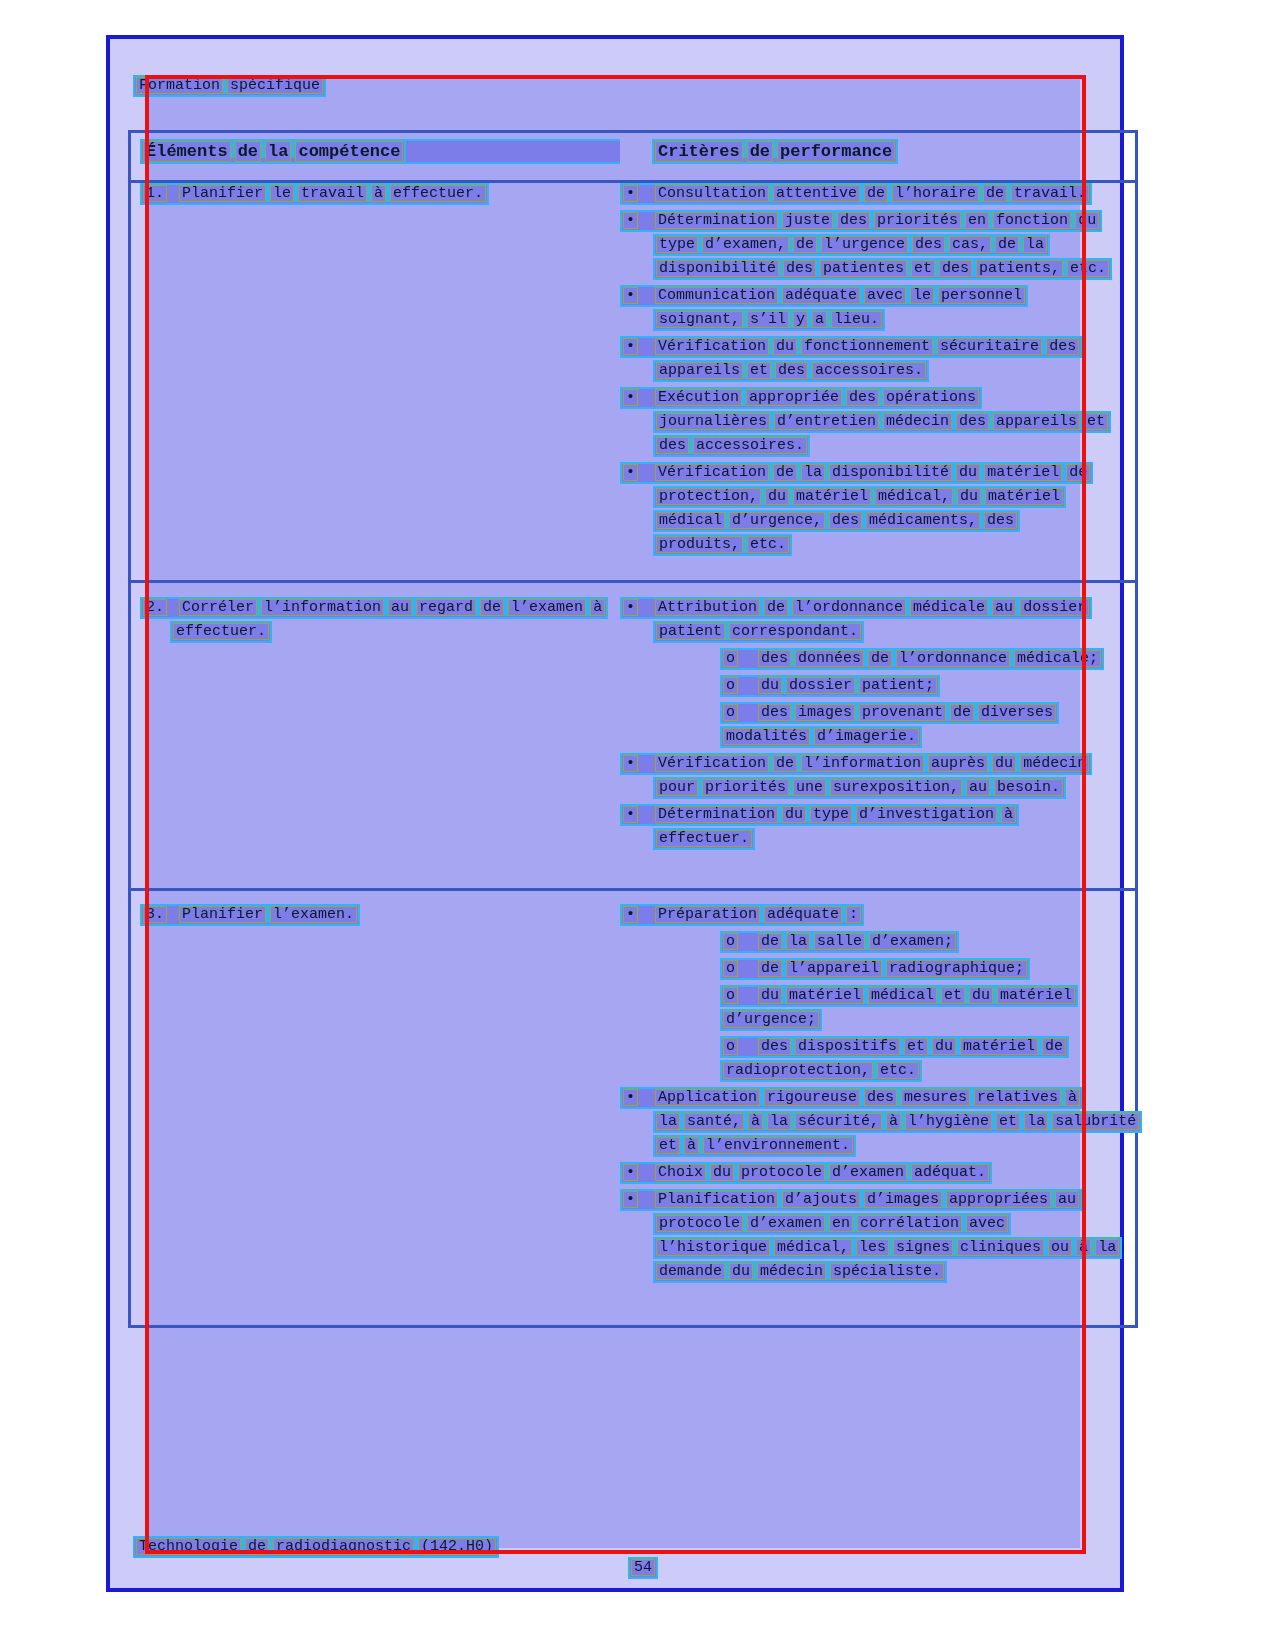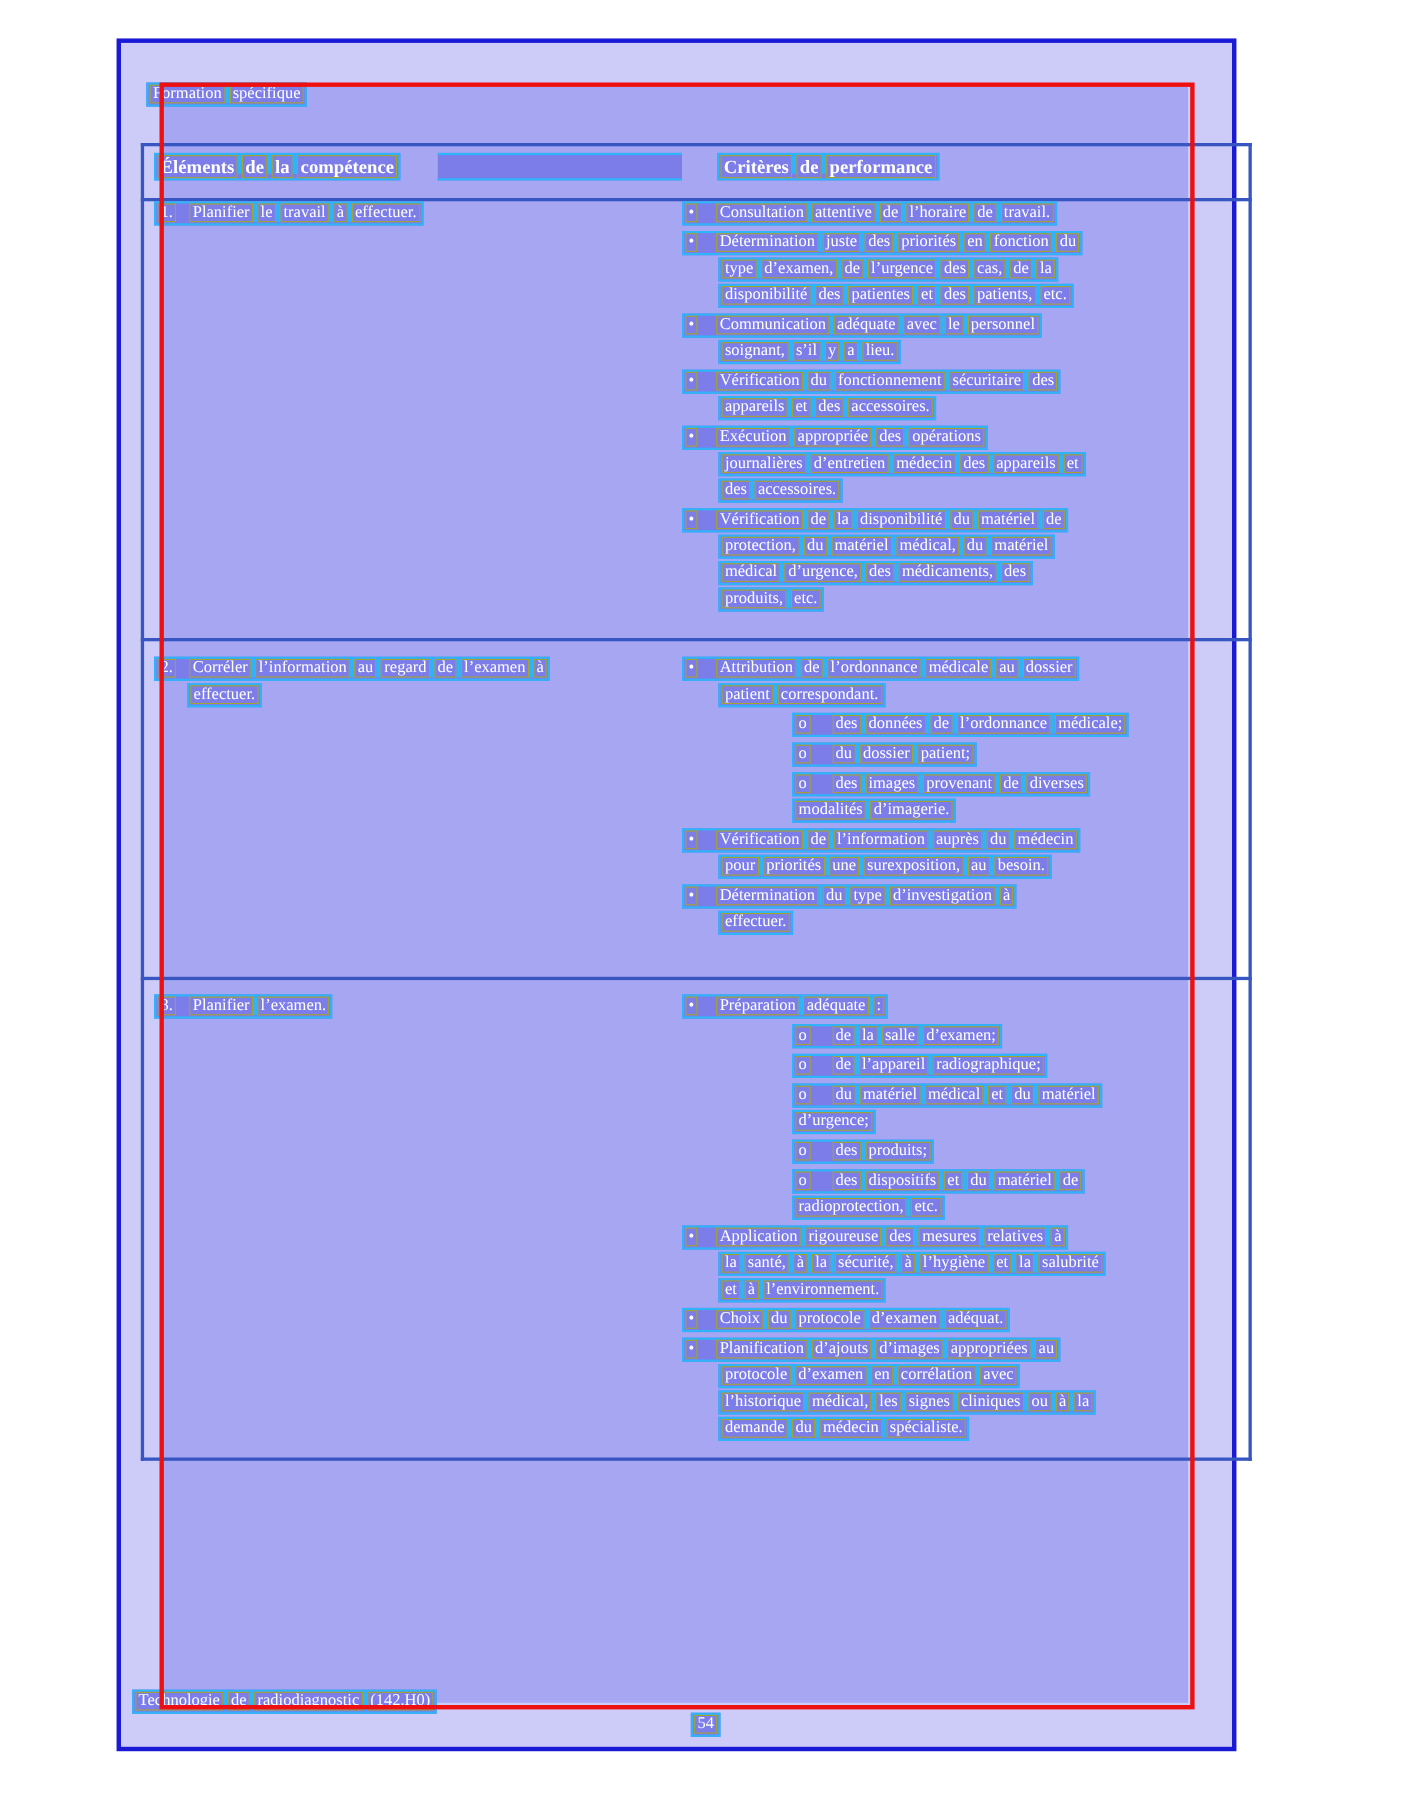--- a/index.html
+++ b/index.html
@@ -1,17 +1,17 @@
 <!DOCTYPE html>
 <html><head>
 <meta charset="utf-8">
 <style>
   html,body{margin:0;padding:0;background:#ffffff;}
   .canvas{position:relative;width:1275px;height:1651px;background:#ffffff;overflow:hidden;
-          font-family:Liberation Serif, serif;color:#ffffff;}
+          font-family:Liberation Mono, monospace;color:#0f172a;}
   
   .page{position:absolute;left:106px;top:35px;width:1010px;height:1549px;
         background:#cdccf8;border:4px solid #1a1ad6;z-index:0;}
   
   .region-overlay{position:absolute;left:149px;top:79px;width:931px;height:1469px;
         background:rgba(80,80,230,0.30);z-index:1;}
   
   .trule{position:absolute;background:#3756c2;z-index:2;}
   
   .region-box{position:absolute;left:145px;top:75px;width:933px;height:1471px;
@@ -93,30 +93,29 @@
     </div>
   <div class="cell" style="left:140px;top:904px;width:470px;">
       <div class="tl"><span class="lb"><span class="w">3.</span><span class="tab" style="width: 12px;"></span><span class="w">Planifier</span><span class="sp"></span><span class="w">l’examen.</span></span></div>
     </div>
   <div class="cell" style="left:620px;top:904px;width:530px;">
       <div class="tl plast"><span class="lb"><span class="w">•</span><span class="tab" style="width: 17px;"></span><span class="w">Préparation</span><span class="sp"></span><span class="w">adéquate</span><span class="sp"></span><span class="w">:</span></span></div>
       <div class="tl sub1 plast"><span class="lb"><span class="w">o</span><span class="tab" style="width: 20px;"></span><span class="w">de</span><span class="sp"></span><span class="w">la</span><span class="sp"></span><span class="w">salle</span><span class="sp"></span><span class="w">d’examen;</span></span></div>
       <div class="tl sub1 plast"><span class="lb"><span class="w">o</span><span class="tab" style="width: 20px;"></span><span class="w">de</span><span class="sp"></span><span class="w">l’appareil</span><span class="sp"></span><span class="w">radiographique;</span></span></div>
       <div class="tl sub1"><span class="lb"><span class="w">o</span><span class="tab" style="width: 20px;"></span><span class="w">du</span><span class="sp"></span><span class="w">matériel</span><span class="sp"></span><span class="w">médical</span><span class="sp"></span><span class="w">et</span><span class="sp"></span><span class="w">du</span><span class="sp"></span><span class="w">matériel</span></span></div>
       <div class="tl subcont plast"><span class="lb"><span class="w">d’urgence;</span></span></div>
-      <div class="tl sub1 plast"><span class="lb"><span class="w">o</span><span class="tab" style="width: 20px;"></span><span class="w">des</span><span class="sp"></span><span class="w">produits;</span></span></div>
       <div class="tl sub1"><span class="lb"><span class="w">o</span><span class="tab" style="width: 20px;"></span><span class="w">des</span><span class="sp"></span><span class="w">dispositifs</span><span class="sp"></span><span class="w">et</span><span class="sp"></span><span class="w">du</span><span class="sp"></span><span class="w">matériel</span><span class="sp"></span><span class="w">de</span></span></div>
       <div class="tl subcont plast"><span class="lb"><span class="w">radioprotection,</span><span class="sp"></span><span class="w">etc.</span></span></div>
       <div class="tl"><span class="lb"><span class="w">•</span><span class="tab" style="width: 17px;"></span><span class="w">Application</span><span class="sp"></span><span class="w">rigoureuse</span><span class="sp"></span><span class="w">des</span><span class="sp"></span><span class="w">mesures</span><span class="sp"></span><span class="w">relatives</span><span class="sp"></span><span class="w">à</span></span></div>
       <div class="tl cont2"><span class="lb"><span class="w">la</span><span class="sp"></span><span class="w">santé,</span><span class="sp"></span><span class="w">à</span><span class="sp"></span><span class="w">la</span><span class="sp"></span><span class="w">sécurité,</span><span class="sp"></span><span class="w">à</span><span class="sp"></span><span class="w">l’hygiène</span><span class="sp"></span><span class="w">et</span><span class="sp"></span><span class="w">la</span><span class="sp"></span><span class="w">salubrité</span></span></div>
       <div class="tl cont2 plast"><span class="lb"><span class="w">et</span><span class="sp"></span><span class="w">à</span><span class="sp"></span><span class="w">l’environnement.</span></span></div>
       <div class="tl plast"><span class="lb"><span class="w">•</span><span class="tab" style="width: 17px;"></span><span class="w">Choix</span><span class="sp"></span><span class="w">du</span><span class="sp"></span><span class="w">protocole</span><span class="sp"></span><span class="w">d’examen</span><span class="sp"></span><span class="w">adéquat.</span></span></div>
       <div class="tl"><span class="lb"><span class="w">•</span><span class="tab" style="width: 17px;"></span><span class="w">Planification</span><span class="sp"></span><span class="w">d’ajouts</span><span class="sp"></span><span class="w">d’images</span><span class="sp"></span><span class="w">appropriées</span><span class="sp"></span><span class="w">au</span></span></div>
       <div class="tl cont2"><span class="lb"><span class="w">protocole</span><span class="sp"></span><span class="w">d’examen</span><span class="sp"></span><span class="w">en</span><span class="sp"></span><span class="w">corrélation</span><span class="sp"></span><span class="w">avec</span></span></div>
       <div class="tl cont2"><span class="lb"><span class="w">l’historique</span><span class="sp"></span><span class="w">médical,</span><span class="sp"></span><span class="w">les</span><span class="sp"></span><span class="w">signes</span><span class="sp"></span><span class="w">cliniques</span><span class="sp"></span><span class="w">ou</span><span class="sp"></span><span class="w">à</span><span class="sp"></span><span class="w">la</span></span></div>
       <div class="tl cont2 plast"><span class="lb"><span class="w">demande</span><span class="sp"></span><span class="w">du</span><span class="sp"></span><span class="w">médecin</span><span class="sp"></span><span class="w">spécialiste.</span></span></div>
     </div>
 
-  <div class="tl abs" style="left:120px;top:1536px;border-radius:10px;"><span class="lb"><span class="w">Technologie</span><span class="sp"></span><span class="w">de</span><span class="sp"></span><span class="w">radiodiagnostic</span><span class="sp"></span><span class="w">(142.H0)</span></span></div>
+  <div class="tl abs" style="left:133px;top:1536px;border-radius:10px;"><span class="lb"><span class="w">Technologie</span><span class="sp"></span><span class="w">de</span><span class="sp"></span><span class="w">radiodiagnostic</span><span class="sp"></span><span class="w">(142.H0)</span></span></div>
   <div class="tl abs" style="left:628px;top:1557px;"><span class="lb"><span class="w">54</span></span></div>
 
   <div class="region-box"></div>
 </div>
 
 </body></html>

